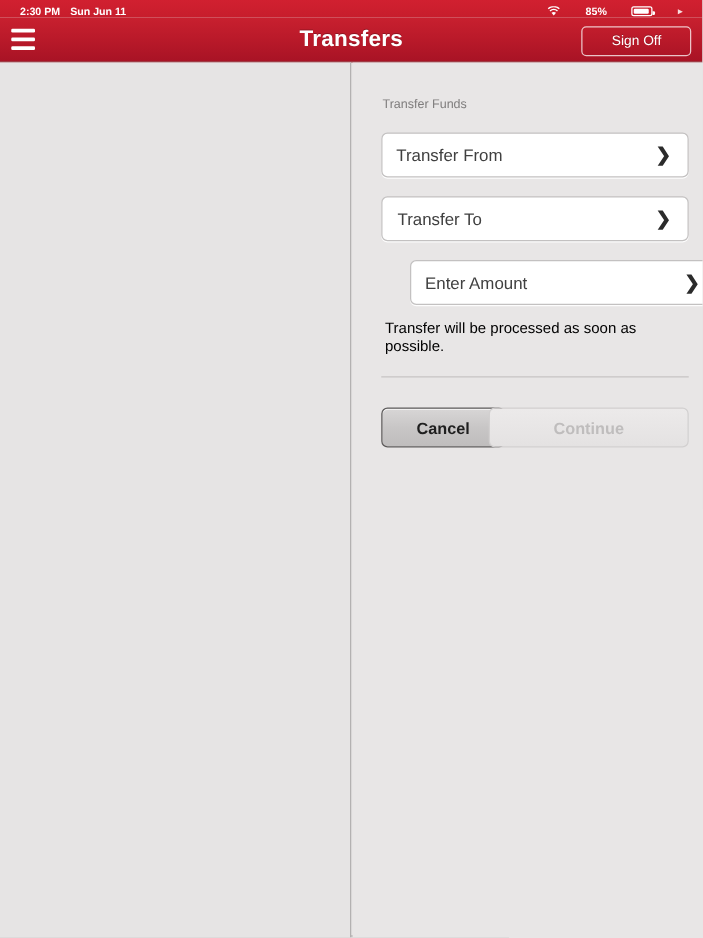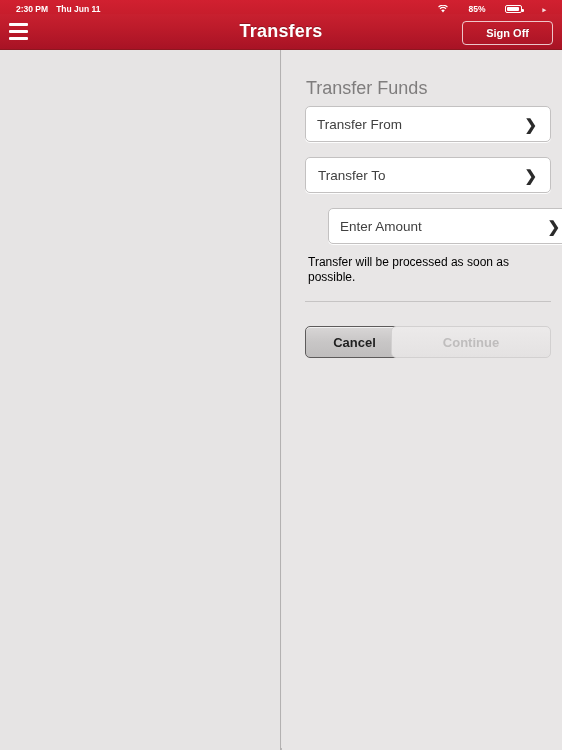--- a/index.html
+++ b/index.html
@@ -137,21 +137,21 @@
     right: 9px;
     top: 7px;
     height: 22px;
     padding: 0 23px;
     display: flex;
     align-items: center;
     border: 1px solid rgba(255,255,255,.75);
     border-radius: 4px;
     color: #ffffff;
     font-size: 11px;
-    font-weight: bold;
+    font-weight: normal;
     background: transparent;
     cursor: pointer;
     text-shadow: 0 -1px 0 rgba(0,0,0,.2);
   }
 
   
   .content {
     position: absolute;
     top: 50px; left: 0;
     width: 562px;
@@ -173,21 +173,21 @@
     height: 100%;
     background: #e8e6e6;
     box-sizing: border-box;
   }
 
   
   .section-title {
     position: absolute;
     left: 24px;
     top: 28px;
-    font-size: 18px;
+    font-size: 10px;
     color: #7f7d7d;
   }
 
   .field {
     position: absolute;
     left: 23px;
     width: 246px;
     height: 36px;
     background: #ffffff;
     border: 1px solid #c3c1c1;
@@ -265,21 +265,21 @@
   }
 </style>
 </head>
 <body>
 
 <div class="app">
 
   <div class="statusbar">
     <div class="sb-left">
       <span>2:30 PM</span>
-      <span>Thu Jun 11</span>
+      <span>Sun Jun 11</span>
     </div>
     <div class="sb-right">
       <span class="wifi-ico">
         <svg width="10" height="8" viewBox="0 0 10 8">
           <path d="M5 7.4 L3.2 5.2 A3 3 0 0 1 6.8 5.2 Z" fill="#ffffff"></path>
           <path d="M1.6 3.3 A5.2 5.2 0 0 1 8.4 3.3 L7.6 4.2 A4 4 0 0 0 2.4 4.2 Z" fill="#ffffff"></path>
           <path d="M0.2 1.5 A7.2 7.2 0 0 1 9.8 1.5 L9.1 2.4 A6 6 0 0 0 0.9 2.4 Z" fill="#ffffff"></path>
         </svg>
       </span>
       <span>85%</span>

